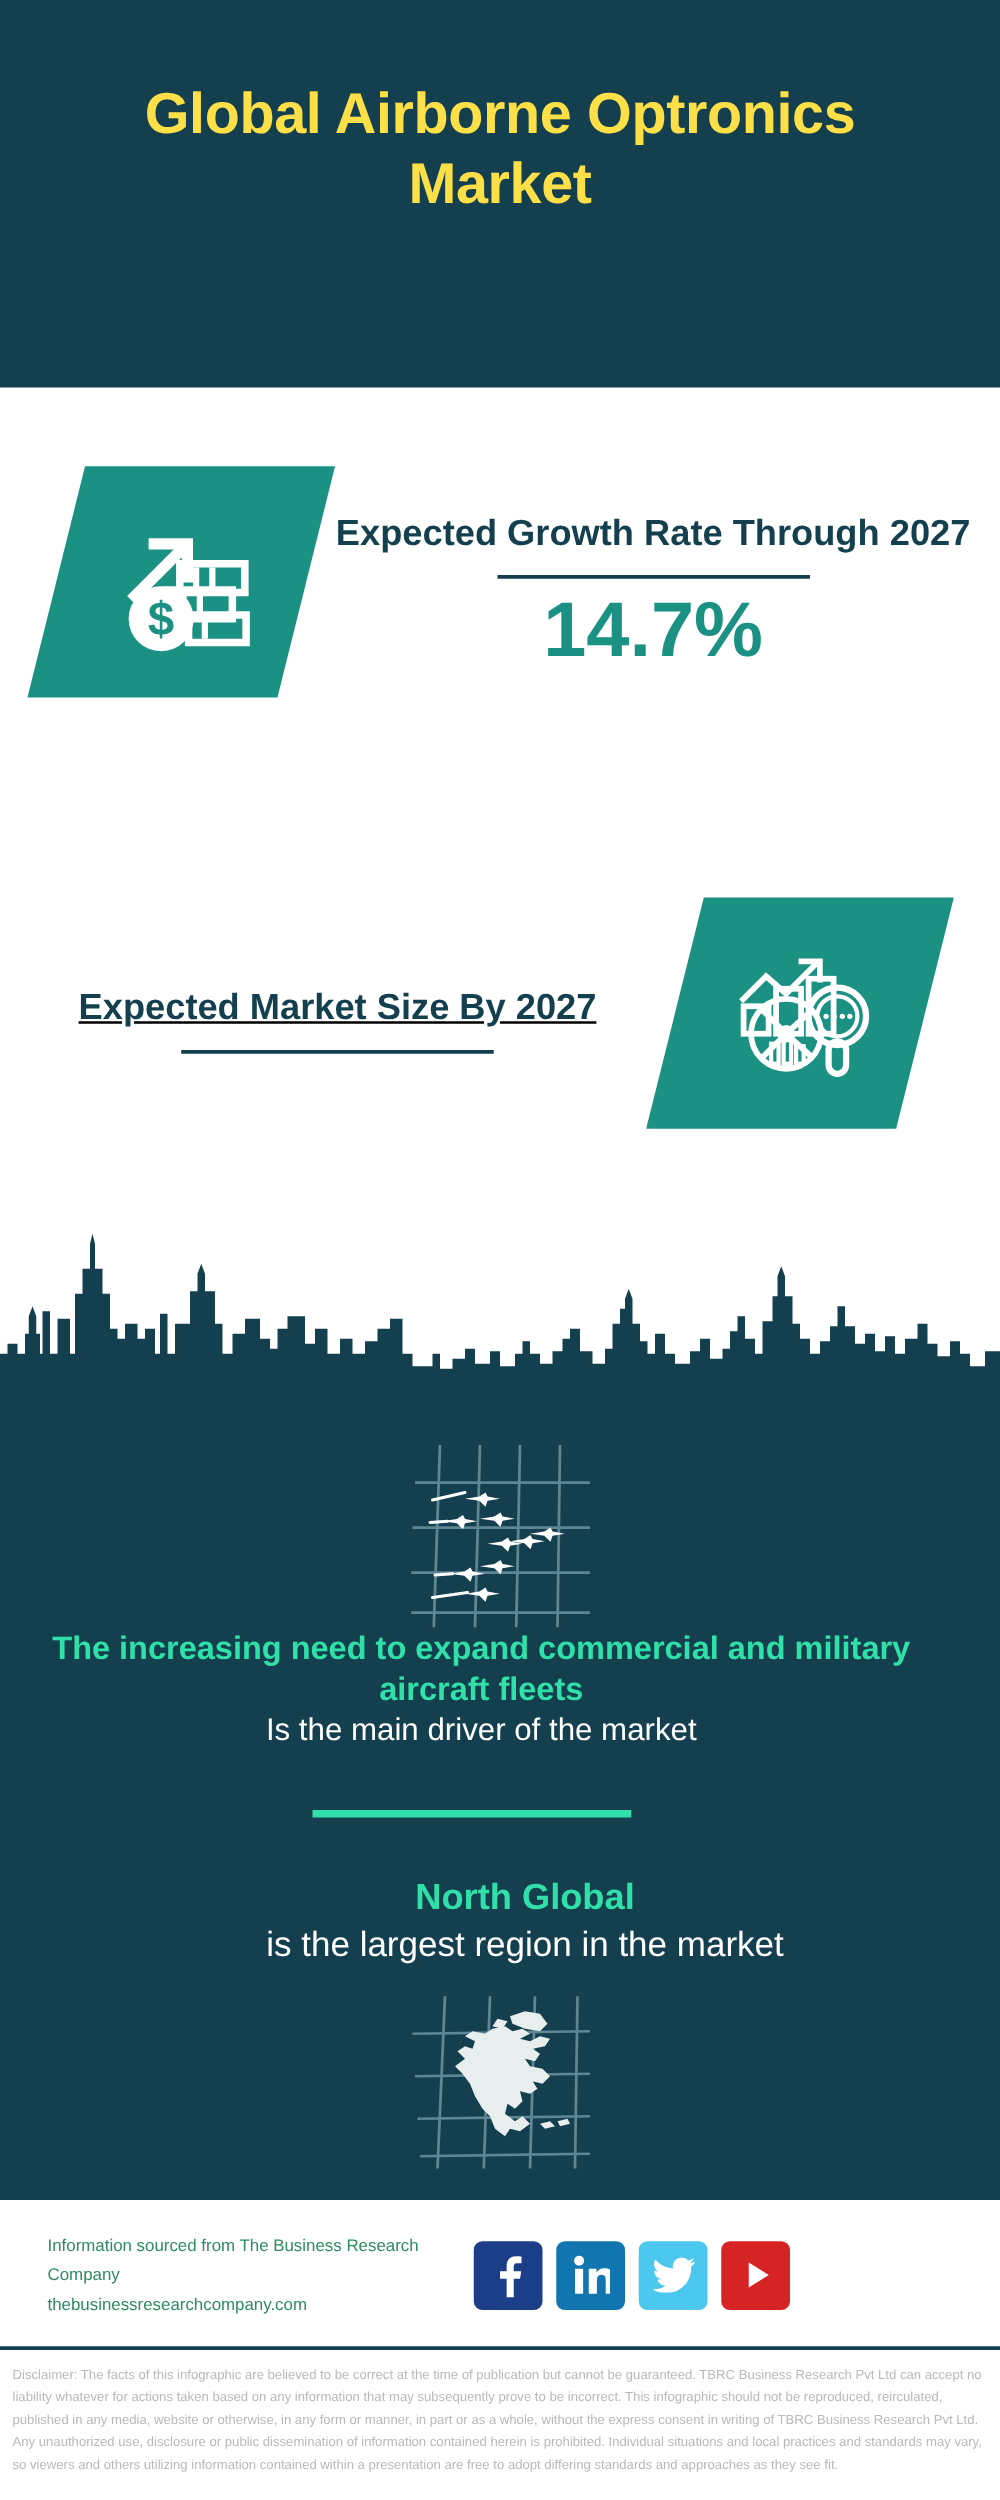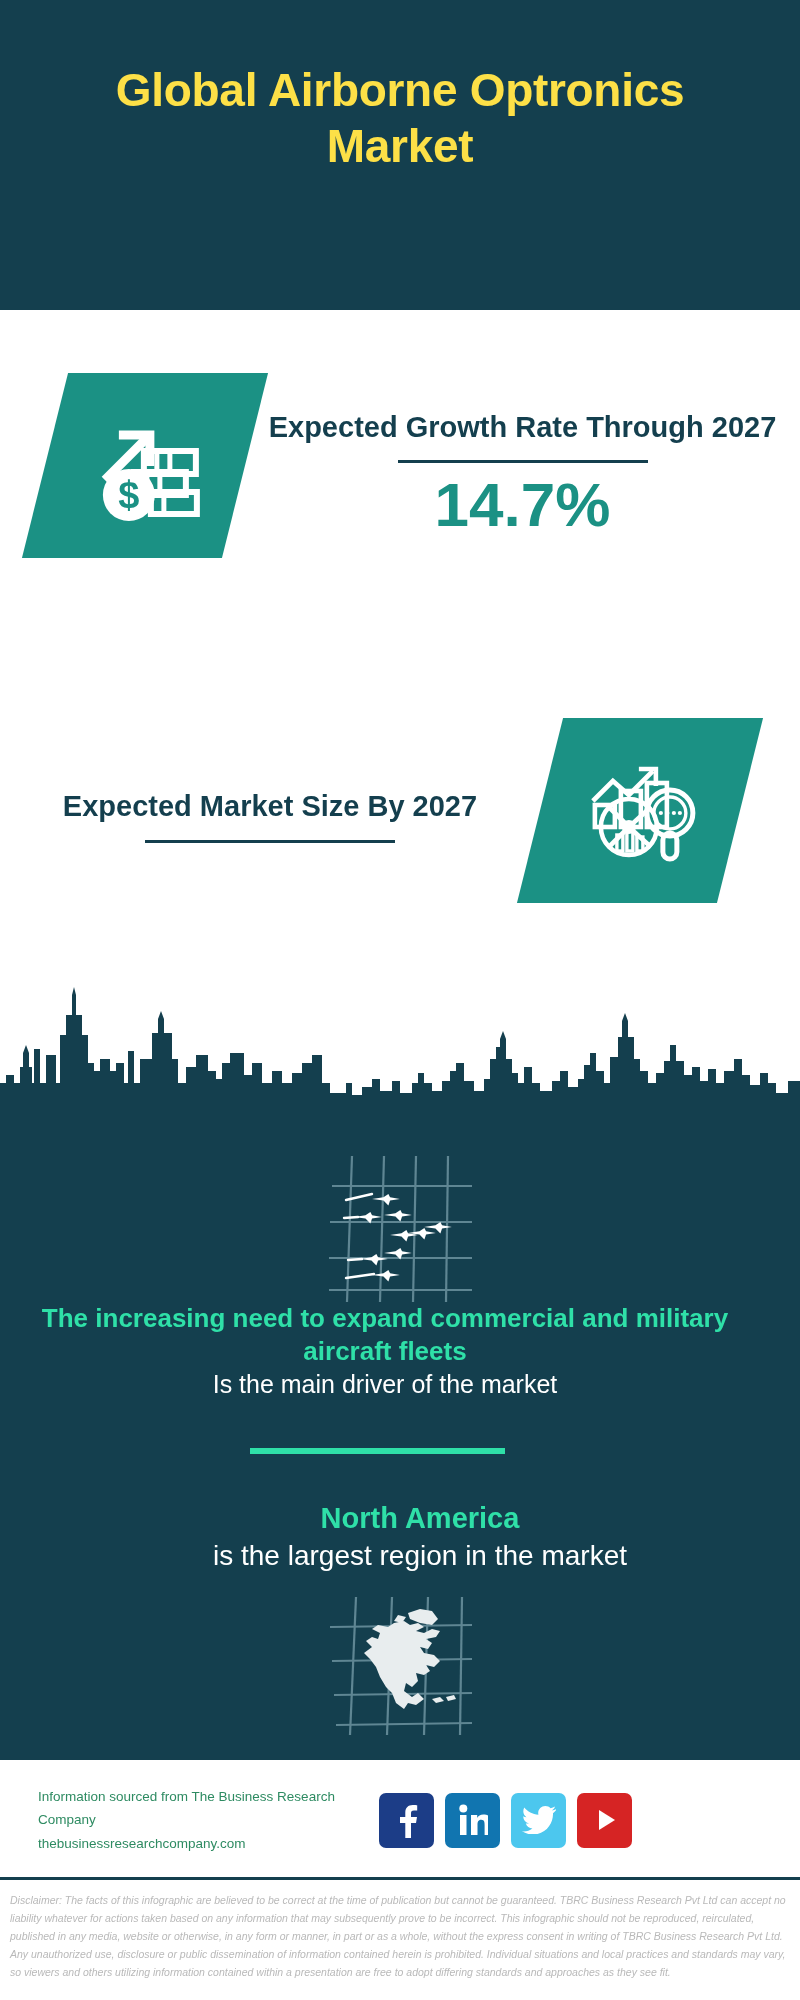--- a/index.html
+++ b/index.html
@@ -46,21 +46,21 @@
   .rule {
     width:250px; height:3px; background:#143f4e; margin:14px auto 8px auto;
   }
   .stat-value {
     color:#1b9184; font-size:62px; font-weight:bold; line-height:1.1;
   }
 
   
   .stat2 {
     position:absolute; left:0; top:660px; width:800px; height:300px;
-    display:flex; align-items:center;
+    display:flex; align-items:center;text-decoration:underline;
   }
   .stat2 .para { margin-right:60px; order:2; }
   .stat2 .stat-text { order:1; }
 
   
   .darkbody {
     position:absolute; left:0; top:1100px; width:800px; height:660px;
     background:#143f4e;
   }
   .skyline {
@@ -109,21 +109,21 @@
   .fb { background:#1c3d87; }
   .li { background:#1175b0; }
   .tw { background:#4cc7ee; }
   .yt { background:#d62424; }
 
   .footrule {
     position:absolute; left:0; top:1877px; width:800px; height:3px;
     background:#143f4e;
   }
   .disclaimer {
-    position:absolute; left:0; top:1885px; width:800px; padding:6px 10px 0 10px;font-style:italic;
+    position:absolute; left:0; top:1885px; width:800px; padding:6px 10px 0 10px;
   }
   .disclaimer p {
     color:#b9b9b9; font-size:10.5px; line-height:1.72; text-align:left;
     font-family:"Liberation Sans", sans-serif;
   }
 </style>
 </head>
 <body>
 
 <div class="page">
@@ -277,21 +277,21 @@
     <div class="row-text">
       <span class="hl">The increasing need to expand commercial and military aircraft fleets</span>
       <span class="sub">Is the main driver of the market</span>
     </div>
   </div>
 
   <div class="mid-divider"></div>
 
   <div class="row row-region">
     <div class="row-text">
-      <span class="hl-lg">North America</span>
+      <span class="hl-lg">North Global</span>
       <span class="sub-lg">is the largest region in the market</span>
     </div>
     <div class="icon-box">
       <svg width="160" height="160" viewBox="0 0 160 160" fill="none">
         <g stroke="#5f8693" stroke-width="2.2">
           <line x1="10" y1="52" x2="152" y2="50"></line>
           <line x1="12" y1="86" x2="152" y2="84"></line>
           <line x1="14" y1="120" x2="152" y2="118"></line>
           <line x1="16" y1="150" x2="152" y2="148"></line>
           <line x1="36" y1="22" x2="30" y2="160"></line>

